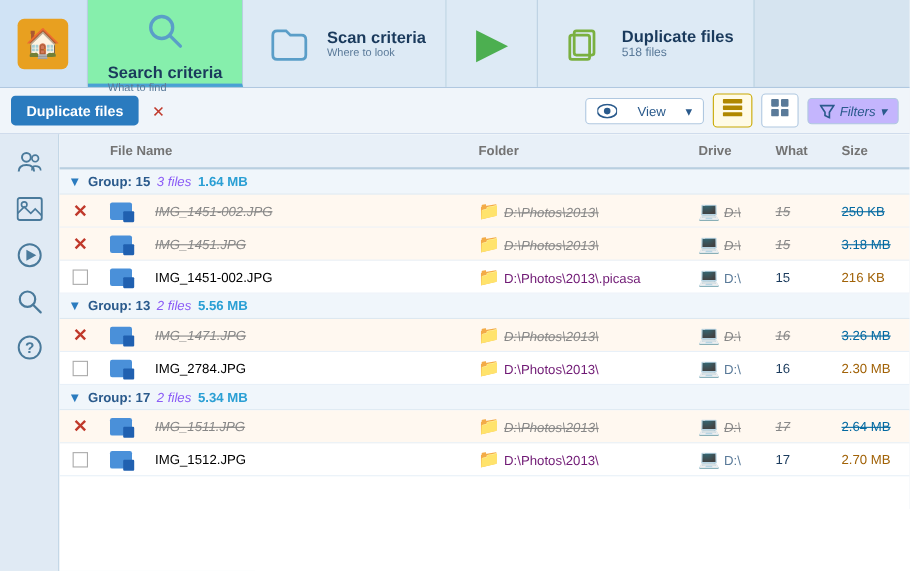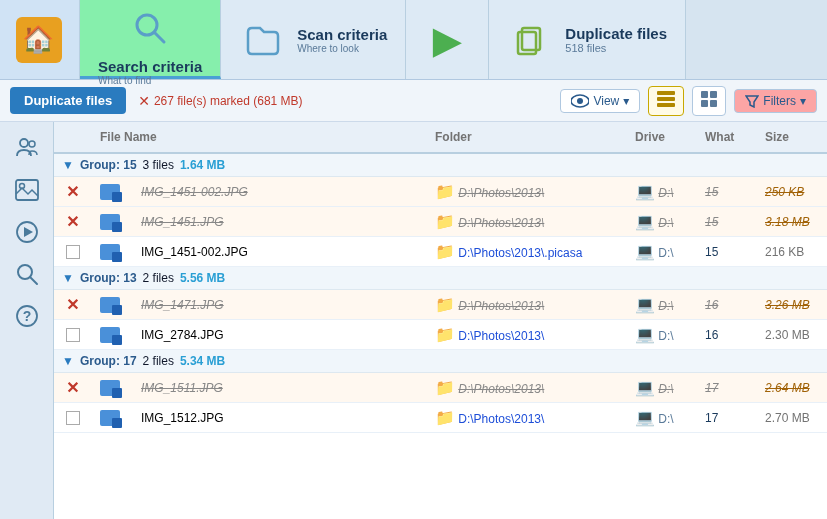--- a/index.html
+++ b/index.html
@@ -71,41 +71,41 @@
       font-weight: 600;
       cursor: pointer;
       white-space: nowrap;
     }
     .marked-info {
       display: flex; align-items: center; gap: 4px;
       color: #c0392b; font-size: 12px; margin-left: 4px;
     }
     .spacer { flex: 1; }
     .view-btn {
-      display: flex; align-items: center; gap: 4px;
+      display: flex; align-items: center; gap: 18px;
       border: 1px solid #b0c8e0; border-radius: 4px;
       padding: 4px 10px; background: white; cursor: pointer;
       font-size: 12px; color: #2a5a8c;
     }
     .icon-btn {
       border: 1px solid #b0c8e0; border-radius: 4px;
       padding: 4px 8px; background: #fffbe6; cursor: pointer;
       font-size: 16px; color: #b08800;
     }
     .icon-btn.active { background: #fffbe6; border-color: #c8a800; }
     .icon-btn2 {
       border: 1px solid #b0c8e0; border-radius: 4px;
       padding: 4px 8px; background: white; cursor: pointer;
       font-size: 16px; color: #5a7a99;
     }
     .filter-btn {
       display: flex; align-items: center; gap: 4px;
       border: 1px solid #b0c8e0; border-radius: 4px;
-      padding: 4px 10px; background: #fca5a5; cursor: pointer;
-      font-size: 12px; color: #2a5a8c;
+      padding: 4px 10px; background: #c4b5fd; cursor: pointer;
+      font-size: 12px; color: #2a5a8c; font-style: italic;
     }
 
     
     .main-area {
       display: flex;
       height: calc(519px - 80px - 42px);
     }
 
     
     .sidebar {
@@ -157,36 +157,36 @@
       align-items: center;
     }
     .group-label {
       grid-column: 1 / -1;
       display: flex; align-items: center; gap: 6px;
       padding: 4px 8px 4px 8px;
       font-size: 12px;
     }
     .group-arrow { color: #2a7bbf; font-size: 12px; }
     .group-name { color: #2a5a8c; font-weight: 600; }
-    .group-count { color: #0f172a; }
+    .group-count { color: #8b5cf6; font-style: italic; }
     .group-size { color: #2a9fd4; font-weight: 700; }
 
     
     .file-row {
       display: grid;
       grid-template-columns: 38px 1fr 200px 70px 60px 70px;
       border-bottom: 1px solid #e8f0f8;
       align-items: center;
       min-height: 30px;
     }
     .file-row.marked { background: #fff8f0; }
     .file-row.marked .file-name { text-decoration: line-through; color: #888; font-style: italic; }
     .file-row.marked .folder-text { text-decoration: line-through; color: #888; font-style: italic; }
     .file-row.marked .drive-text { text-decoration: line-through; color: #888; font-style: italic; }
-    .file-row.marked .size-text { text-decoration: line-through; color: #a16207; font-style: italic; }
+    .file-row.marked .size-text { text-decoration: line-through; color: #0369a1; }
     .file-row.marked .group-num { text-decoration: line-through; color: #888; font-style: italic; }
 
     .cell { padding: 2px 8px; font-size: 12px; }
     .cell-check {
       display: flex; align-items: center; justify-content: center;
       padding: 2px 4px;
     }
     .x-mark {
       width: 18px; height: 18px;
       display: flex; align-items: center; justify-content: center;
@@ -212,23 +212,23 @@
     .file-thumb::after {
       content: ''; position: absolute;
       right: -2px; bottom: -2px;
       width: 10px; height: 10px;
       background: #2060b0;
       border-radius: 1px;
     }
     .folder-icon { font-size: 16px; color: #f0a030; flex-shrink: 0; }
     .drive-icon { font-size: 16px; color: #4a90d9; flex-shrink: 0; }
     .drive-text { color: #5a7a99; font-size: 12px; }
-    .size-text { font-size: 12px; color: #737373; }
+    .size-text { font-size: 12px; color: #a16207; }
     .group-num { font-size: 12px; color: #1a3a5c; text-align: center; }
-    .folder-text { font-size: 12px; color: #1d4ed8; }
+    .folder-text { font-size: 12px; color: #701a75; }
   </style>
 </head>
 <body>
 
 <div class="top-toolbar">
 
   <div class="toolbar-item home">
     <div class="toolbar-icon-home">🏠</div>
   </div>
 
@@ -273,21 +273,20 @@
       <span class="toolbar-badge">518 files</span>
     </div>
   </div>
 
 </div>
 
 <div class="action-bar">
   <button class="btn-duplicate-files">Duplicate files</button>
   <div class="marked-info">
     <span style="font-size:14px;">✕</span>
-    <span>267 file(s) marked (681 MB)</span>
   </div>
   <div class="spacer"></div>
   <button class="view-btn">
     <svg width="18" height="14" viewBox="0 0 18 14">
       <ellipse cx="9" cy="7" rx="9" ry="6" fill="none" stroke="#2a5a8c" stroke-width="1.5"></ellipse>
       <circle cx="9" cy="7" r="3" fill="#2a5a8c"></circle>
     </svg>
     <span>View</span>
     <span>▾</span>
   </button>

